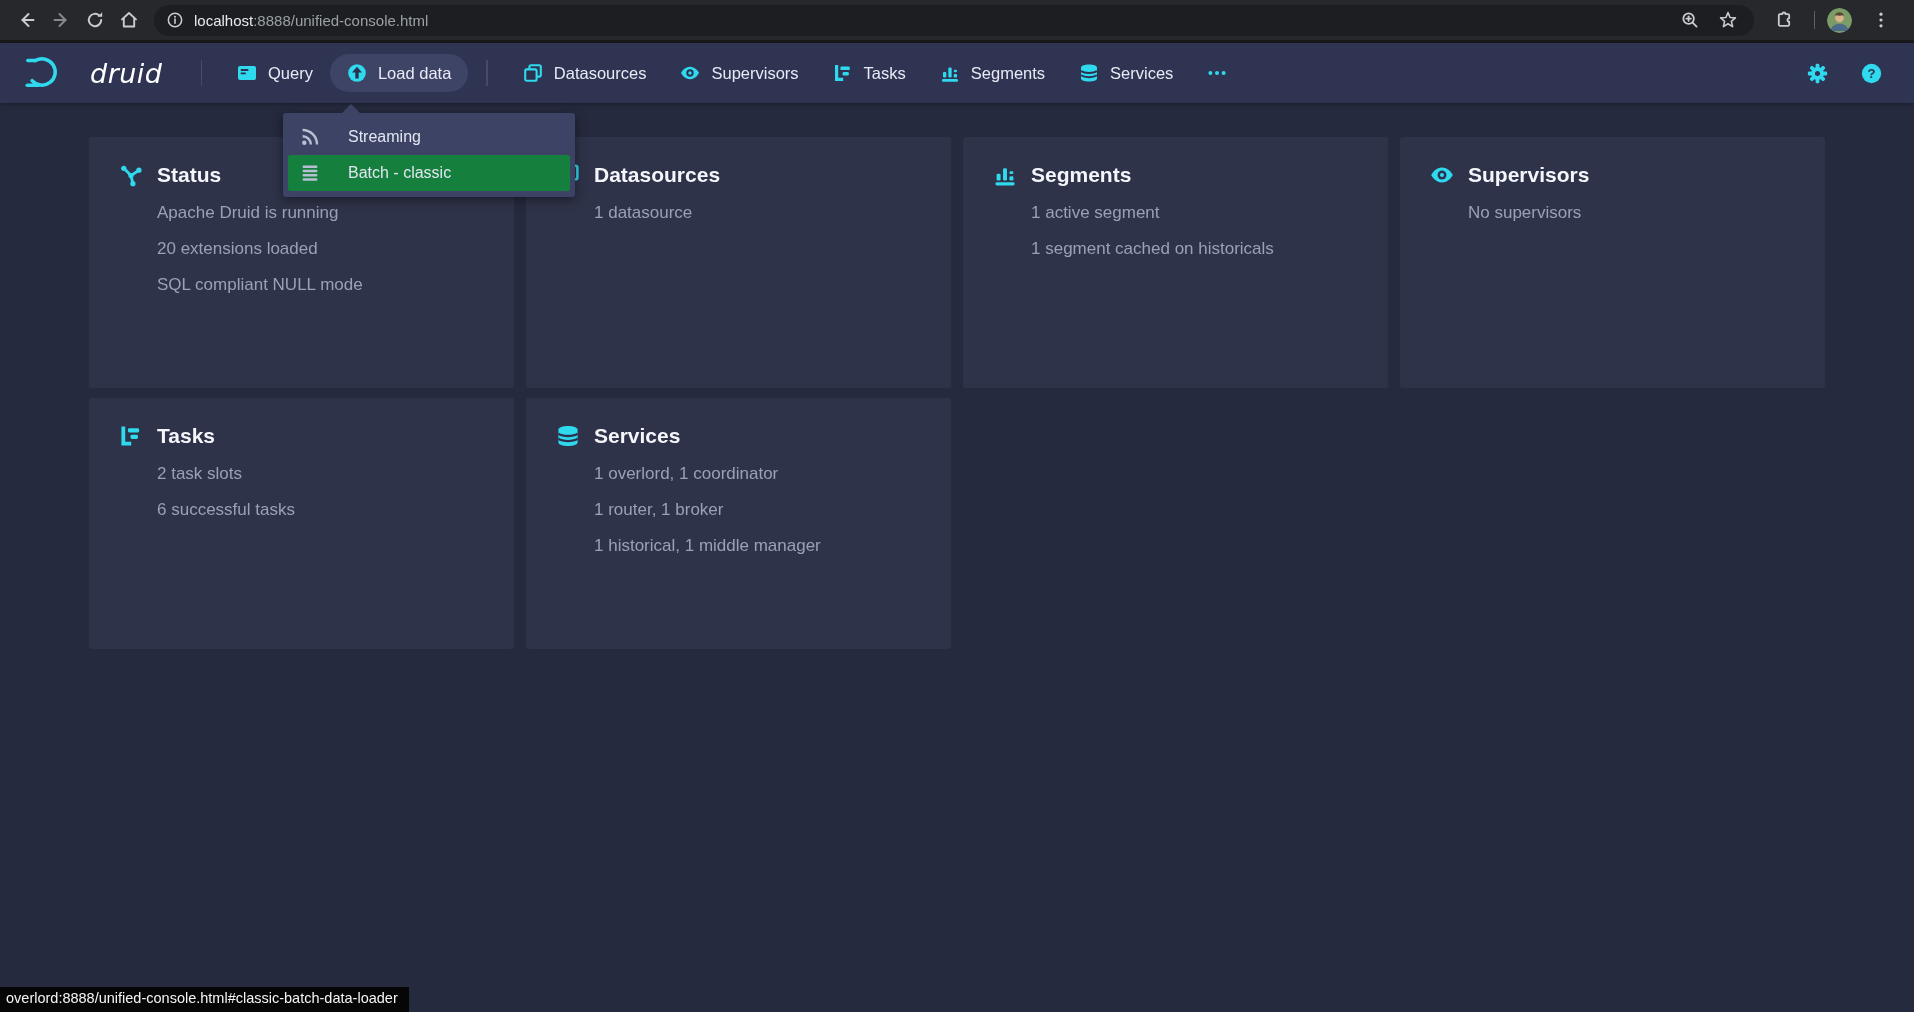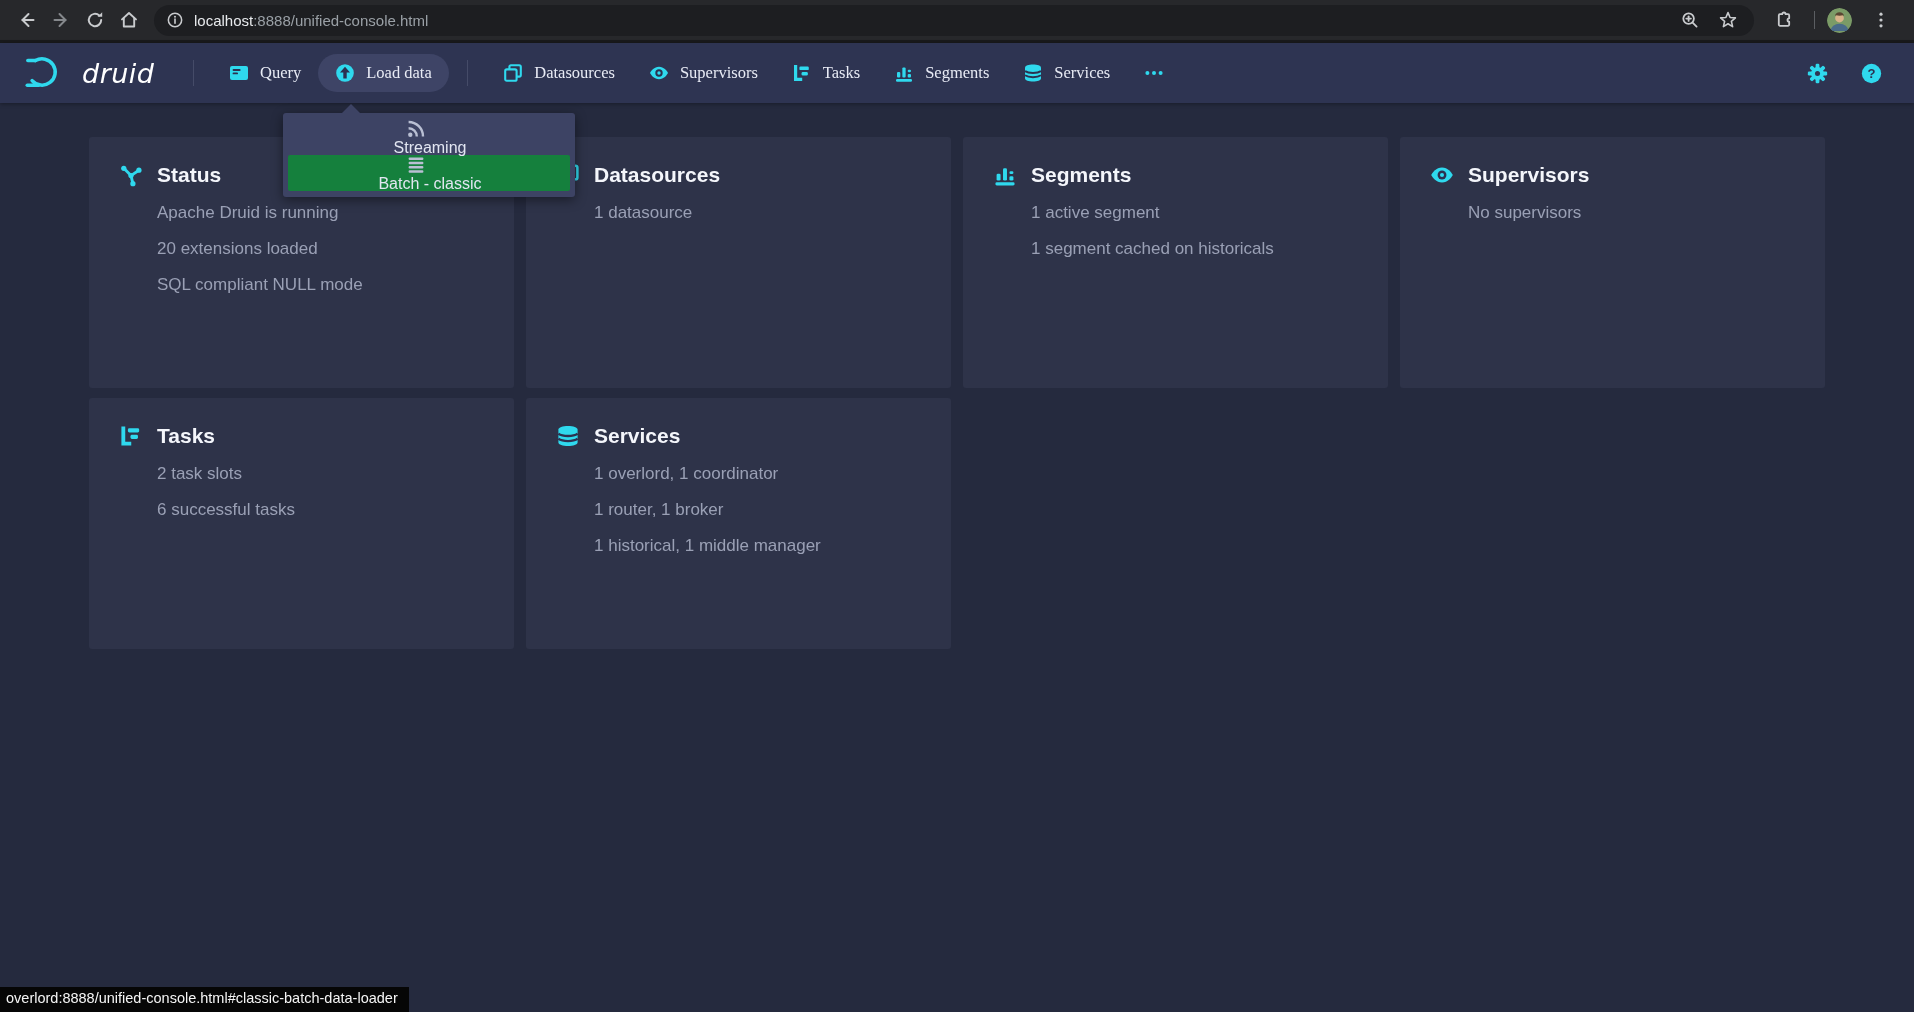--- a/index.html
+++ b/index.html
@@ -21,26 +21,26 @@
   .url .rest { color:#9aa0a6; }
   .omni-right { display:flex; align-items:center; gap:14px; margin-right:4px; }
   .chrome-right { display:flex; align-items:center; gap:12px; padding-right:6px; }
   .vdiv { width:1px; height:18px; background:#5b5e62; }
   .avatar { width:25px; height:25px; border-radius:50%; overflow:hidden; flex:0 0 auto; cursor:pointer; }
 
   
   .druid-nav { position:absolute; top:43px; left:0; right:0; height:60px; background:#2e3452;
     display:flex; align-items:center; padding:0 26px 0 24px;
     box-shadow:0 1px 4px rgba(0,0,0,.35); z-index:5; }
-  .brand { display:flex; align-items:center; gap:18px; margin-right:20px; }
+  .brand { display:flex; align-items:center; gap:26px; margin-right:20px; }
   .brand svg { width:40px; height:34px; }
   .brand-name { font-size:27px; color:#ffffff; font-style:italic; letter-spacing:.5px;
     font-family:"DejaVu Sans",sans-serif; }
   .nav-div { width:1.5px; height:26px; background:#454b68; margin:0 18px; flex:0 0 auto; }
-  .nav-items { display:flex; align-items:center;font-family:Liberation Serif, serif; }
+  .nav-items { display:flex; align-items:center; }
   .nav-item { display:flex; align-items:center; gap:11px; color:#e8ebf5; font-size:16.5px;
     padding:9px 17px; border-radius:19px; cursor:pointer; white-space:nowrap; }
   .nav-item svg { width:20px; height:20px; display:block; }
   .nav-item.active { background:#3e4466; }
   .nav-right { margin-left:auto; display:flex; align-items:center; gap:20px; }
   .nav-right .bicon svg { width:21px; height:21px; }
 
   
   .cards { position:absolute; top:137px; left:89px; display:flex; flex-direction:column; gap:10px; }
   .card-row { display:flex; gap:12px; }
@@ -52,21 +52,21 @@
   .card-line { margin:15px 0 0 38px; font-size:17px; line-height:21px; color:#9aa0b5; }
   .card-line:first-of-type { margin-top:13px; }
 
   
   .menu { position:absolute; left:283px; top:113px; width:292px; background:#3d4364;
     border-radius:3px; padding:6px 5px; box-shadow:0 3px 12px rgba(0,0,0,.45); z-index:20; }
   .menu::before { content:""; position:absolute; top:-9px; left:58px;
     border-left:10px solid transparent; border-right:10px solid transparent;
     border-bottom:10px solid #3d4364; }
   .menu-item { display:flex; align-items:center; height:36px; padding:0 10px 0 12px;
-    border-radius:2px; color:#e2e6f2; font-size:16px; cursor:pointer; white-space:nowrap;flex-direction:column; }
+    border-radius:2px; color:#e2e6f2; font-size:16px; cursor:pointer; white-space:nowrap; }
   .menu-item.highlighted { background:#15803d; }
   .menu-item svg { width:20px; height:20px; margin-right:14px; flex:0 0 auto; }
   .menu-tag { margin-left:12px; background:#474d6e; border-radius:3px; padding:3px 9px;
     font-size:13.5px; color:#ccd1e2; }
 
   
   .status-tooltip { position:absolute; left:0; bottom:0; background:#060606; color:#f5f5f5;
     font-size:14.5px; padding:3px 11px 6px 6px; white-space:nowrap; z-index:30; }
 </style>
 </head>

